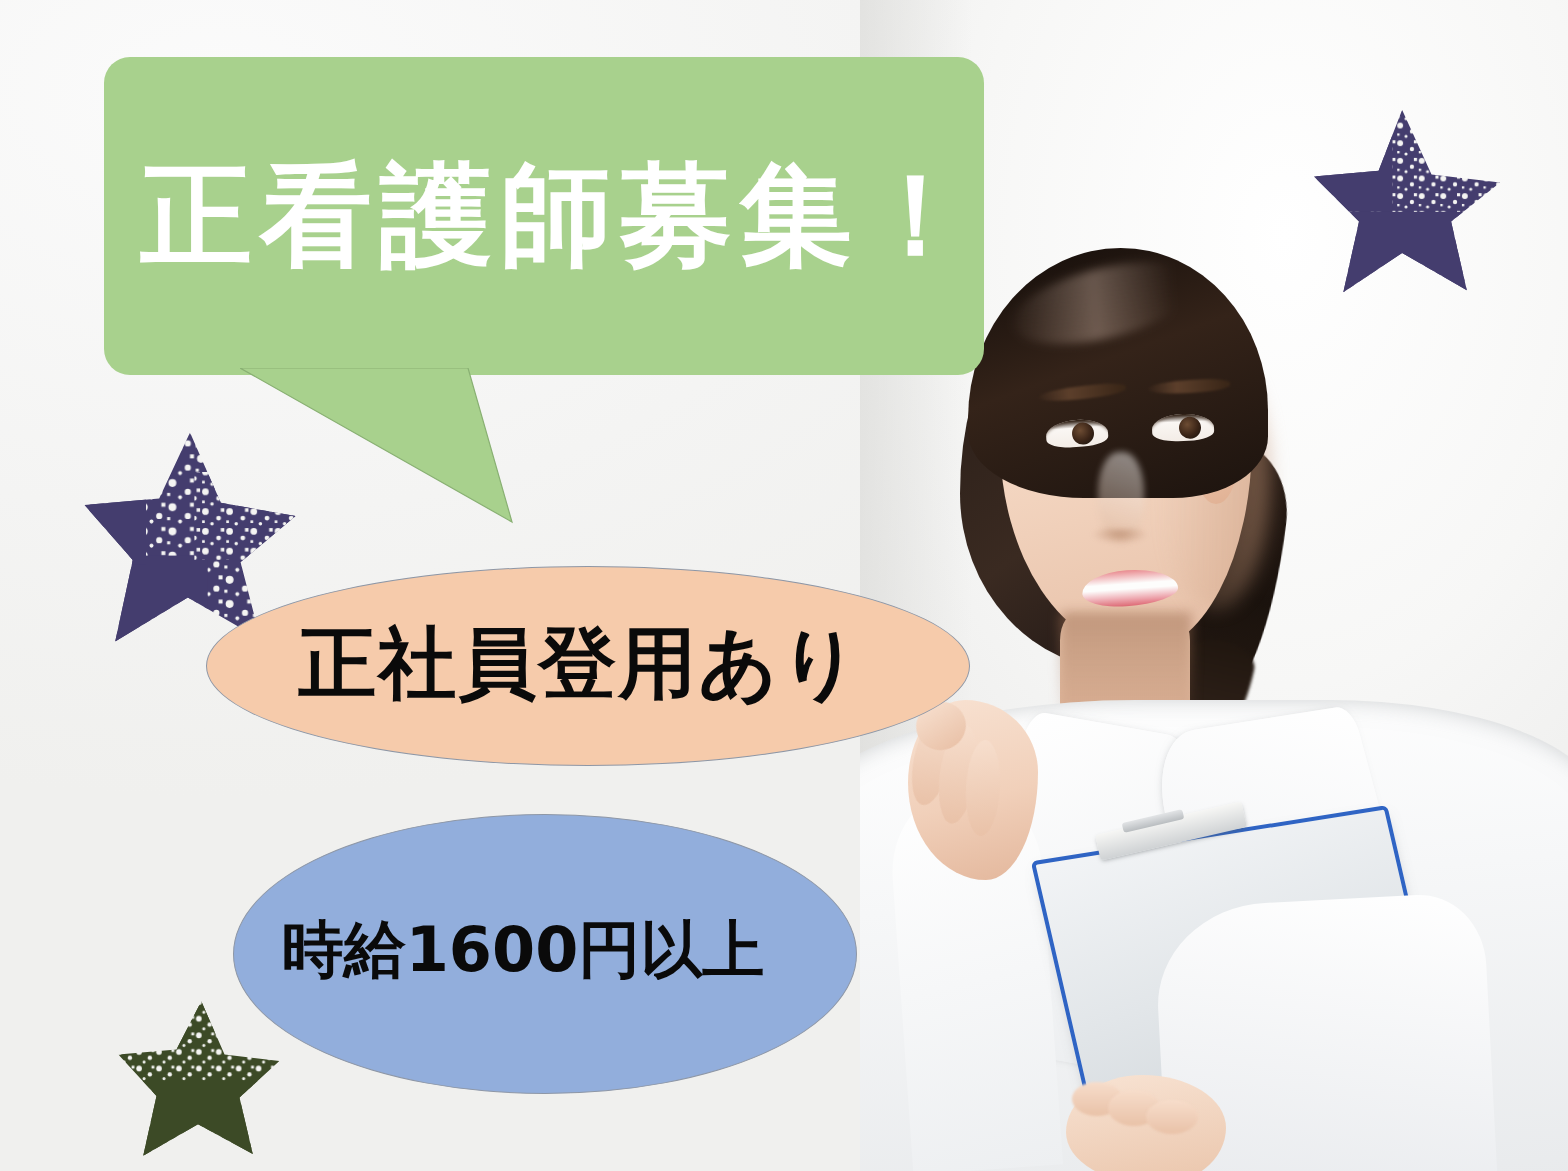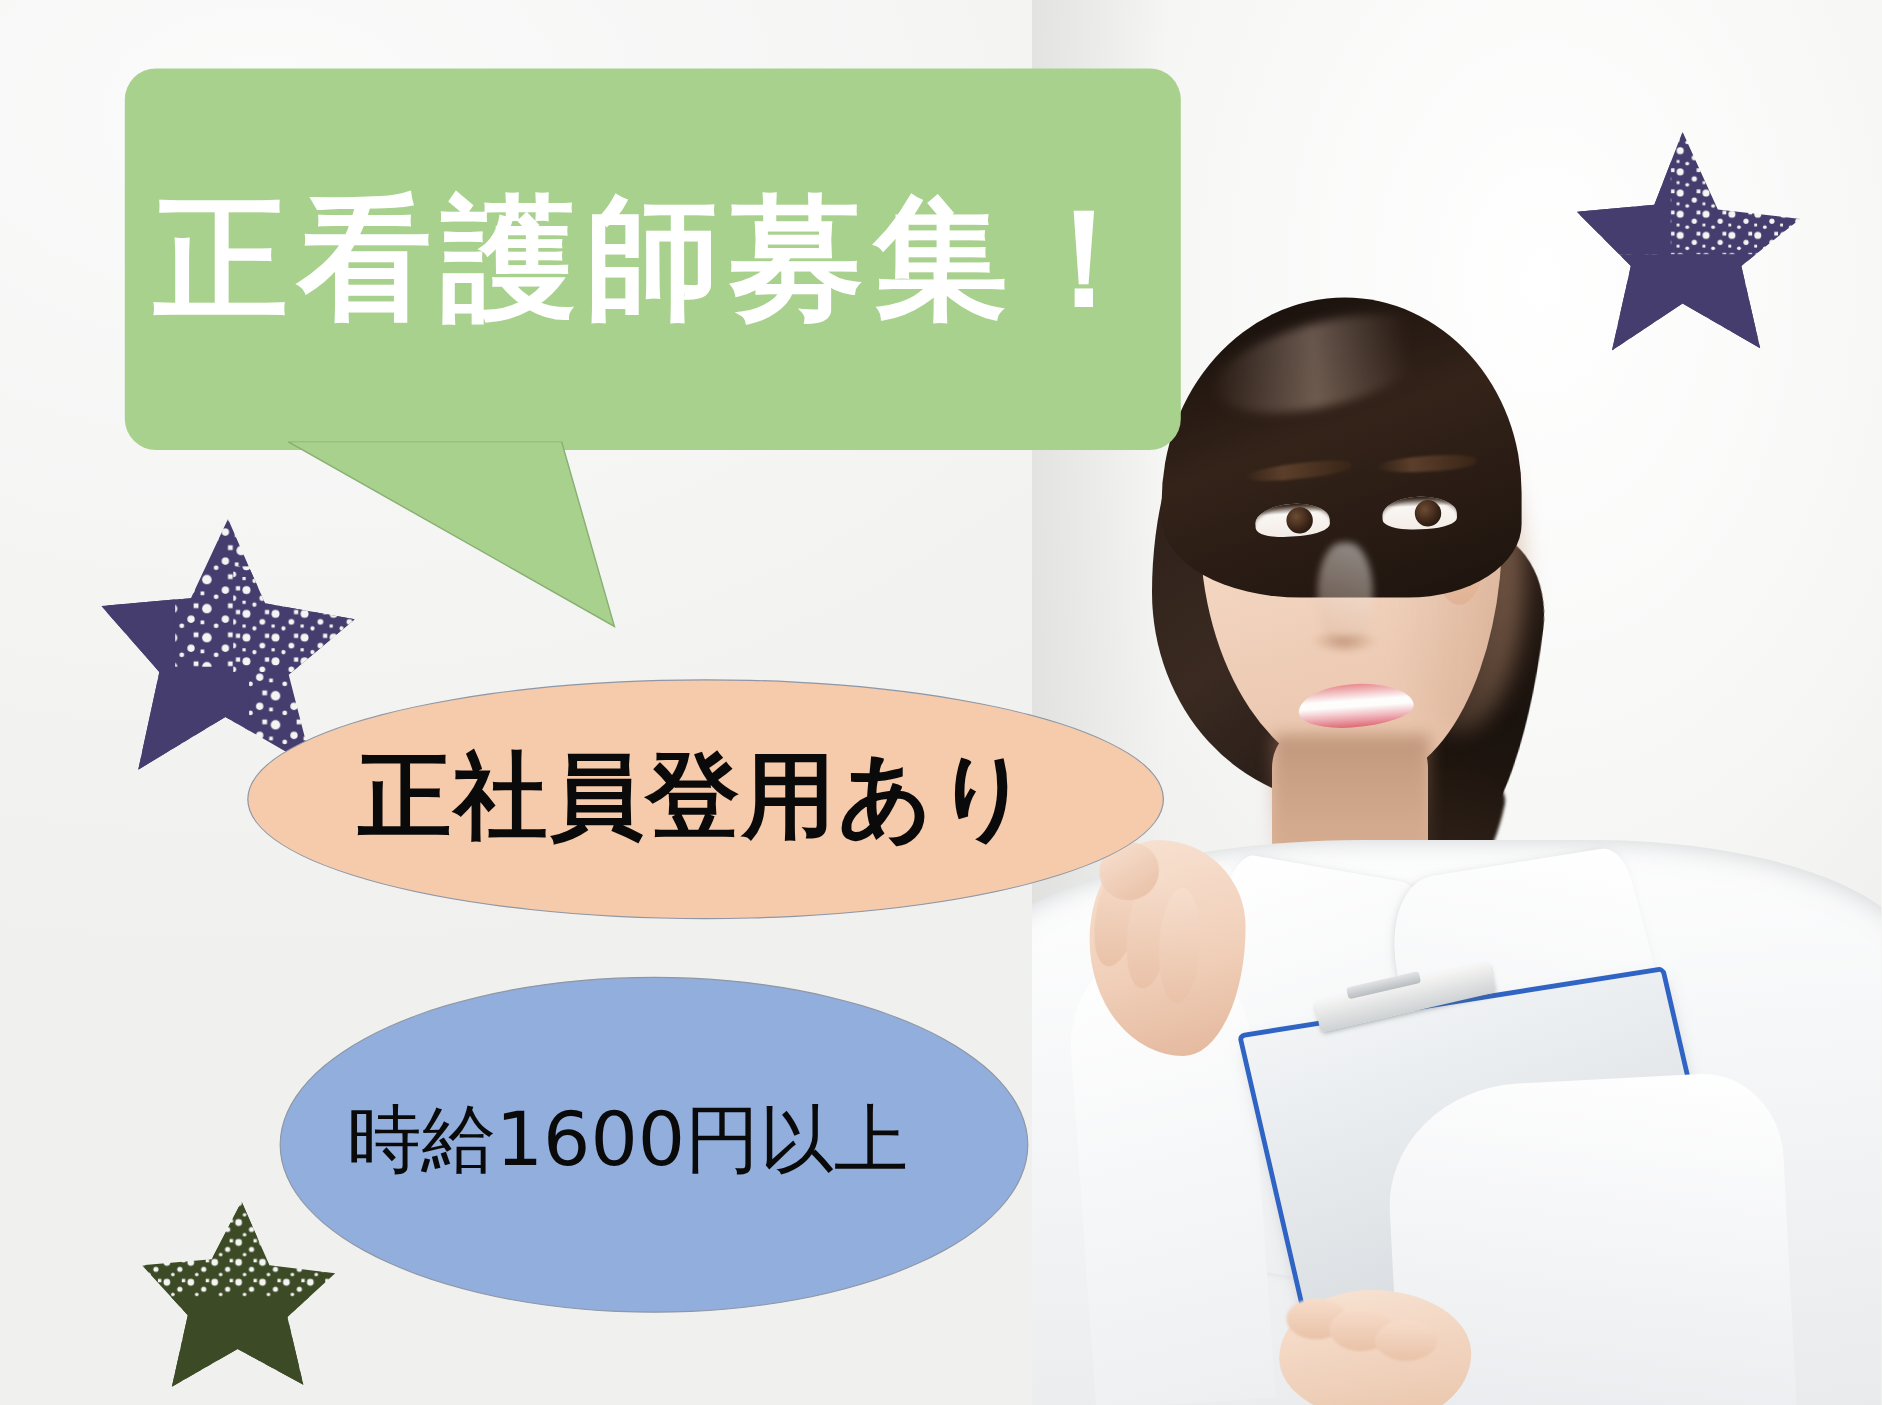--- a/index.html
+++ b/index.html
@@ -239,21 +239,21 @@
   
   .star{position:absolute;}
   .star svg{display:block;width:100%;height:100%;}
 
   
   .bubble{
     position:absolute;left:104px;top:57px;width:880px;height:318px;
     background:#a8d18d;border-radius:26px;
   }
   .bubble-text{
-    position:absolute;left:4px;top:0;width:880px;height:318px;
+    position:absolute;left:16px;top:0;width:880px;height:318px;
     display:flex;align-items:center;justify-content:center;
     color:#ffffff;font-weight:700;font-size:112px;letter-spacing:8px;
     font-family:"DejaVu Sans","Liberation Sans",sans-serif;
     white-space:nowrap;
   }
   .bubble-tail{
     position:absolute;left:240px;top:368px;width:280px;height:160px;
   }
 
   
@@ -268,21 +268,21 @@
   .ellipse-orange .etext{
     color:#0a0a0a;font-weight:700;font-size:78px;letter-spacing:2px;
     font-family:"DejaVu Sans","Liberation Sans",sans-serif;white-space:nowrap;
     transform:translate(-8px,-2px);
   }
   .ellipse-blue{
     left:233px;top:814px;width:622px;height:278px;
     background:#92aedc;border:1px solid #8e97a6;
   }
   .ellipse-blue .etext{
-    color:#0a0a0a;font-weight:400;font-size:62px;letter-spacing:0px;
+    color:#0a0a0a;font-weight:700;font-size:62px;letter-spacing:0px;
     font-family:"DejaVu Sans","Liberation Sans",sans-serif;white-space:nowrap;
     transform:translate(-22px,-4px);
   }
 
   
   .tagline{
     position:absolute;left:320px;top:1046px;
     color:#ee3a72;font-weight:700;font-size:50px;letter-spacing:1px;
     font-family:"DejaVu Sans","Liberation Sans",sans-serif;white-space:nowrap;
     text-shadow:1px 1px 0 rgba(255,255,255,.5);

